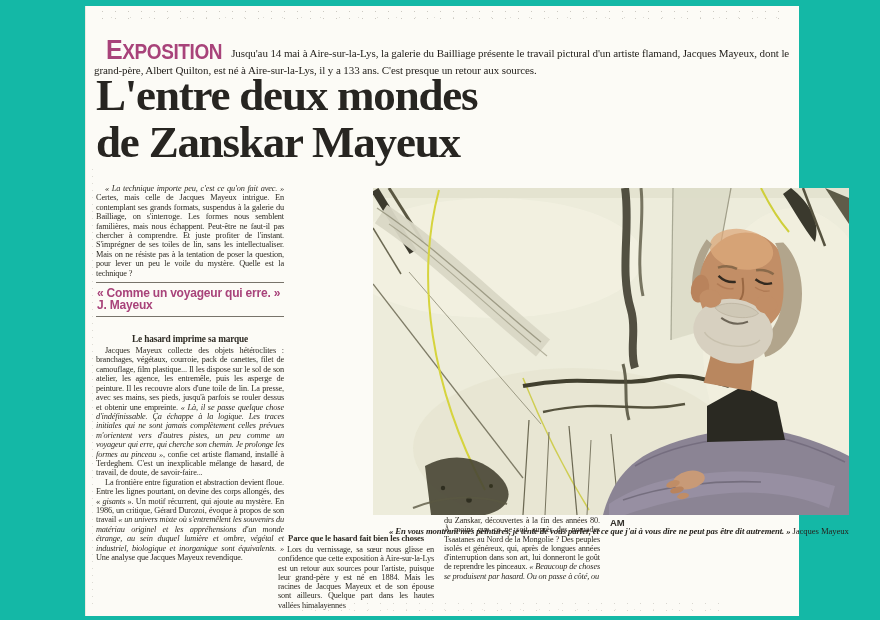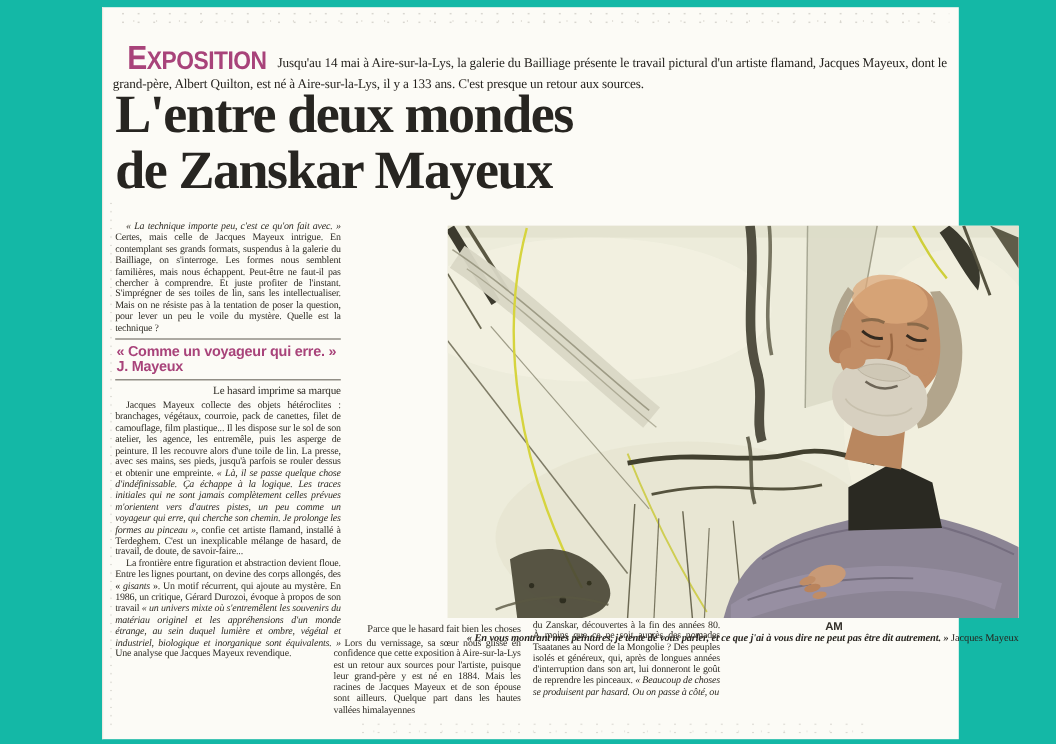--- a/index.html
+++ b/index.html
@@ -50,42 +50,42 @@
     text-align:justify;color:#2e2b24;}
   .col-left p{margin:0;}
   .indent{text-indent:9px;}
   .it{font-style:italic;}
   .pullquote{
     margin:4px 0 3px 0;padding:4px 1px 5px 1px;
     border-top:1px solid #77736a;border-bottom:1px solid #77736a;
     font-family:"Liberation Sans",sans-serif;font-weight:bold;
     color:var(--accent);font-size:12px;line-height:12px;
     letter-spacing:-0.2px;text-align:left;}
-  .subhead{font-weight:normal;font-size:9.3px;line-height:12px;margin:2px 0 1px 0;text-align:right;}
+  .subhead{font-weight:bold;font-size:9.3px;line-height:12px;margin:16px 0 1px 0;text-align:center;}
 
   
   .photo{position:absolute;left:287px;top:182px;width:476px;height:327px;
     background:#edecdb;overflow:hidden;}
   .photo svg{display:block;}
 
   
   .caption{position:absolute;left:303px;top:511px;width:505px;
     font-size:8.7px;line-height:11px;letter-spacing:-0.1px;
     white-space:nowrap;color:#27241f;}
   .caption .it{font-weight:bold;}
 
   
   .bcol{position:absolute;top:510px;font-size:8.3px;line-height:9.3px;
     letter-spacing:-0.15px;text-align:justify;color:#2e2b24;}
   .bcol p{margin:0;}
   .bcol-2{left:192px;width:156px;}
   .bcol-3{left:358px;width:156px;}
   .bcol-4{left:524px;width:170px;}
   .bcol .subhead{font-size:8.6px;white-space:nowrap;}
-  .byline{text-align:center;font-family:"Liberation Sans",sans-serif;
+  .byline{text-align:left;font-family:"Liberation Sans",sans-serif;
     font-weight:bold;font-size:9.5px;margin-top:2px;color:#33302a;}
   .footnote{margin-top:9px;font-size:8.2px;line-height:10px;
     font-weight:bold;color:#2b2822;text-align:left;}
 </style>
 </head>
 <body>
 
 <div id="stage">
   <div id="paper">
 

